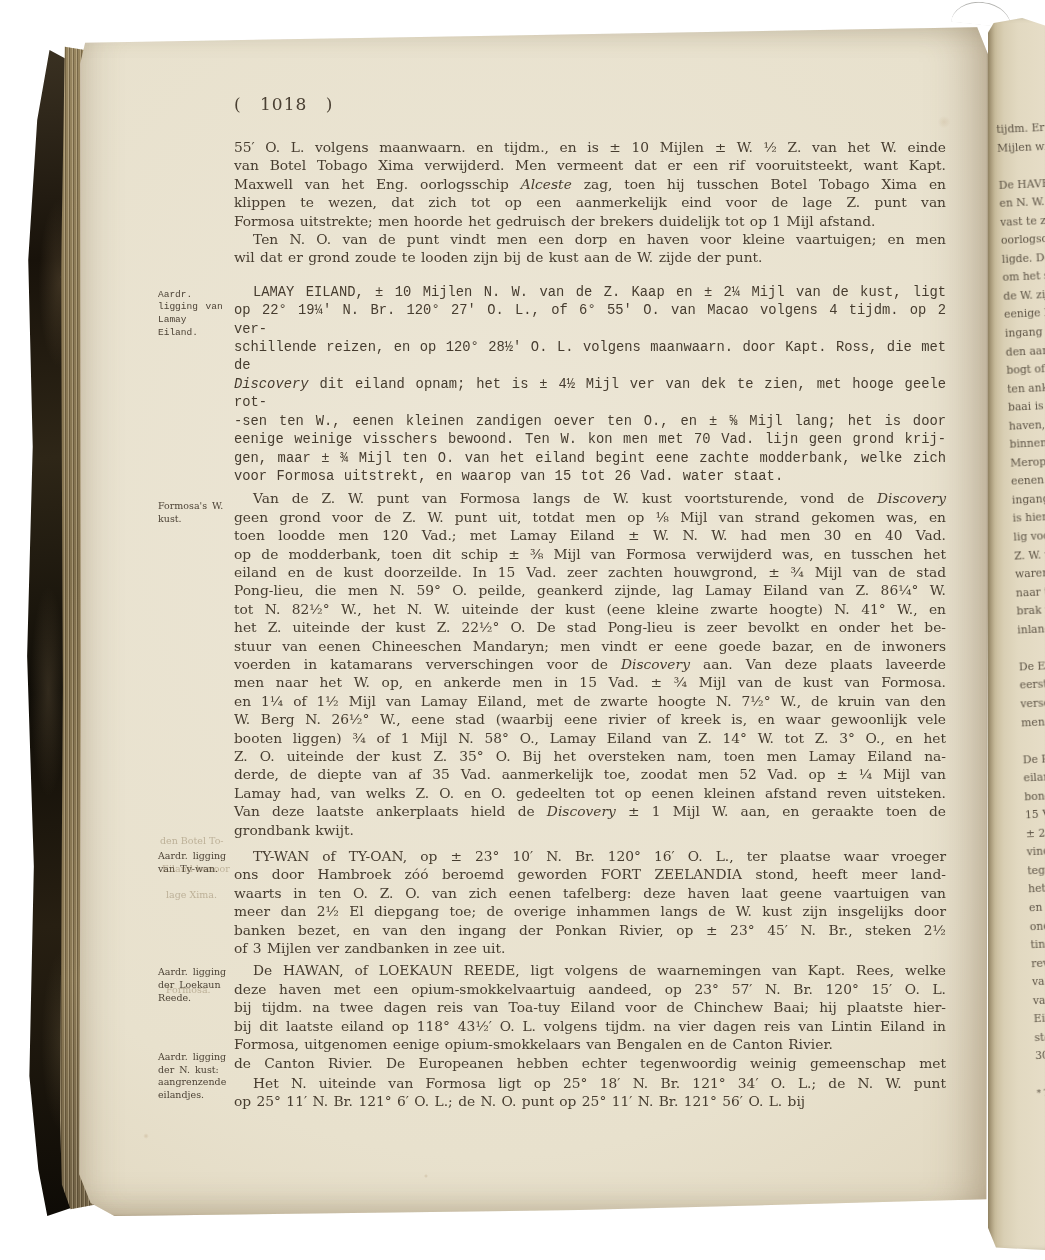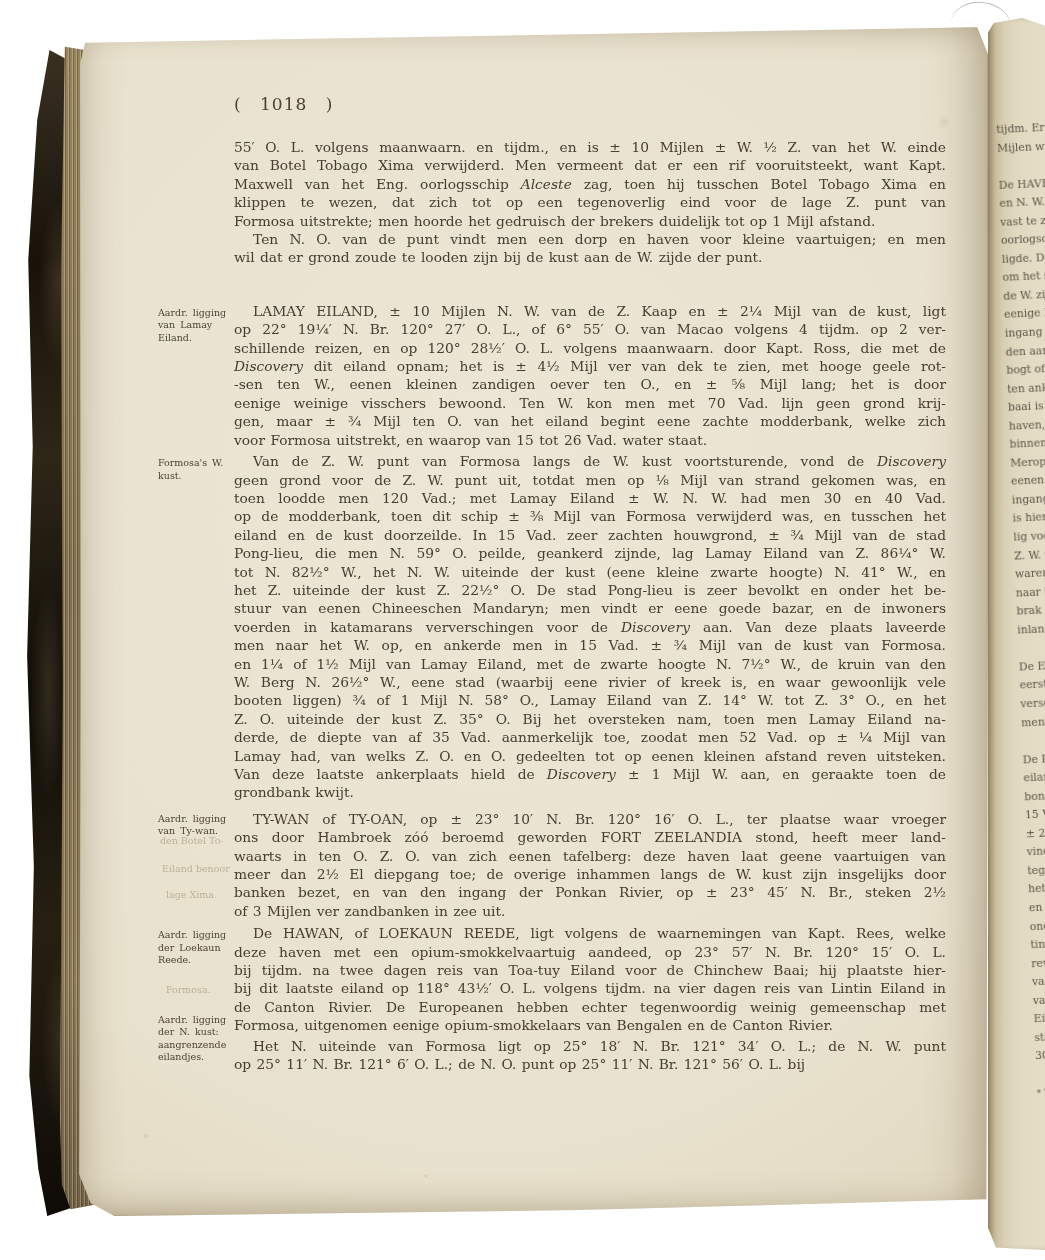--- a/index.html
+++ b/index.html
@@ -96,40 +96,40 @@
 <div class="leafstack"></div>
 <div class="corner-mark"></div>
 
 <div class="page">
   <div class="page-number">( 1018 )</div>
   <div id="text-block">
       <div class="para-row" style="margin-top: 8px;">
         <div class="tline">55′ O. L. volgens maanwaarn. en tijdm., en is ± 10 Mijlen ± W. ½ Z. van het W. einde</div>
         <div class="tline">van Botel Tobago Xima verwijderd.  Men vermeent dat er een rif vooruitsteekt, want Kapt.</div>
         <div class="tline">Maxwell van het Eng. oorlogsschip <i>Alceste</i> zag, toen hij tusschen Botel Tobago Xima en</div>
-        <div class="tline">klippen te wezen, dat zich tot op een tegenoverlig eind voor de lage Z. punt van</div>
+        <div class="tline">klippen te wezen, dat zich tot op een aanmerkelijk eind voor de lage Z. punt van</div>
         <div class="tline last">Formosa uitstrekte; men hoorde het gedruisch der brekers duidelijk tot op 1 Mijl afstand.</div>
       </div>
       <div class="para-row" style="margin-top: 0px;">
         <div class="tline indent">Ten N. O. van de punt vindt men een dorp en haven voor kleine vaartuigen; en men</div>
         <div class="tline last">wil dat er grond zoude te looden zijn bij de kust aan de W. zijde der punt.</div>
       </div>
-      <div class="para-row" style="margin-top: 35px;">
+      <div class="para-row" style="margin-top: 17px; font-family: Liberation Mono, monospace;">
         <div class="margin-note" style="top: 5px;">Aardr. ligging van Lamay Eiland.</div>
         <div class="tline indent">LAMAY EILAND, ± 10 Mijlen N. W. van de Z. Kaap en ± 2¼ Mijl van de kust, ligt</div>
         <div class="tline">op 22° 19¼′ N. Br. 120° 27′ O. L., of 6° 55′ O. van Macao volgens 4 tijdm. op 2 ver-</div>
         <div class="tline">schillende reizen, en op 120° 28½′ O. L. volgens maanwaarn. door Kapt. Ross, die met de</div>
         <div class="tline"><i>Discovery</i> dit eiland opnam; het is ± 4½ Mijl ver van dek te zien, met hooge geele rot-</div>
         <div class="tline">-sen ten W., eenen kleinen zandigen oever ten O., en ± ⅝ Mijl lang; het is door</div>
         <div class="tline">eenige weinige visschers bewoond.  Ten W. kon men met 70 Vad. lijn geen grond krij-</div>
         <div class="tline">gen, maar ± ¾ Mijl ten O. van het eiland begint eene zachte modderbank, welke zich</div>
         <div class="tline last">voor Formosa uitstrekt, en waarop van 15 tot 26 Vad. water staat.</div>
       </div>
       <div class="para-row" style="margin-top: 3px;">
-        <div class="margin-note" style="top: 5px;">Formosa's W. kust.</div>
+        <div class="margin-note" style="top: 11px;">Formosa's W. kust.</div>
         <div class="tline indent">Van de Z. W. punt van Formosa langs de W. kust voortsturende, vond de <i>Discovery</i></div>
         <div class="tline">geen grond voor de Z. W. punt uit, totdat men op ⅛ Mijl van strand gekomen was, en</div>
         <div class="tline">toen loodde men 120 Vad.; met Lamay Eiland ± W. N. W. had men 30 en 40 Vad.</div>
         <div class="tline">op de modderbank, toen dit schip ± ⅜ Mijl van Formosa verwijderd was, en tusschen het</div>
         <div class="tline">eiland en de kust doorzeilde.  In 15 Vad. zeer zachten houwgrond, ± ¾ Mijl van de stad</div>
         <div class="tline">Pong-lieu, die men N. 59° O. peilde, geankerd zijnde, lag Lamay Eiland van Z. 86¼° W.</div>
         <div class="tline">tot N. 82½° W., het N. W. uiteinde der kust (eene kleine zwarte hoogte) N. 41° W., en</div>
         <div class="tline">het Z. uiteinde der kust Z. 22½° O.  De stad Pong-lieu is zeer bevolkt en onder het be-</div>
         <div class="tline">stuur van eenen Chineeschen Mandaryn; men vindt er eene goede bazar, en de inwoners</div>
         <div class="tline">voerden in katamarans ververschingen voor de <i>Discovery</i> aan.  Van deze plaats laveerde</div>
@@ -151,22 +151,22 @@
         <div class="tline">meer dan 2½ El diepgang toe; de overige inhammen langs de W. kust zijn insgelijks door</div>
         <div class="tline">banken bezet, en van den ingang der Ponkan Rivier, op ± 23° 45′ N. Br., steken 2½</div>
         <div class="tline last">of 3 Mijlen ver zandbanken in zee uit.</div>
       </div>
       <div class="para-row" style="margin-top: 4px;">
         <div class="margin-note" style="top: 5px;">Aardr. ligging der Loekaun Reede.</div>
         <div class="tline indent">De HAWAN, of LOEKAUN REEDE, ligt volgens de waarnemingen van Kapt. Rees, welke</div>
         <div class="tline">deze haven met een opium-smokkelvaartuig aandeed, op 23° 57′ N. Br. 120° 15′ O. L.</div>
         <div class="tline">bij tijdm. na twee dagen reis van Toa-tuy Eiland voor de Chinchew Baai; hij plaatste hier-</div>
         <div class="tline">bij dit laatste eiland op 118° 43½′ O. L. volgens tijdm. na vier dagen reis van Lintin Eiland in</div>
+        <div class="tline last">Formosa, uitgenomen eenige opium-smokkelaars van Bengalen en de Canton Rivier.</div>
         <div class="tline">de Canton Rivier.  De Europeanen hebben echter tegenwoordig weinig gemeenschap met</div>
-        <div class="tline last">Formosa, uitgenomen eenige opium-smokkelaars van Bengalen en de Canton Rivier.</div>
       </div>
       <div class="para-row" style="margin-top: 2px;">
         <div class="margin-note" style="top: -23px;">Aardr. ligging der N. kust: aangrenzende eilandjes.</div>
         <div class="tline indent">Het N. uiteinde van Formosa ligt op 25° 18′ N. Br. 121° 34′ O. L.; de N. W. punt</div>
         <div class="tline last">op 25° 11′ N. Br. 121° 6′ O. L.; de N. O. punt op 25° 11′ N. Br. 121° 56′ O. L. bij</div>
       </div>
     </div>
   <div id="ghosts">
       <div class="ghost" style="left: 86px; top: 836px;">Eiland benoor</div>
       <div class="ghost" style="left: 84px; top: 808px; text-align: center;">den Botel To-</div>

